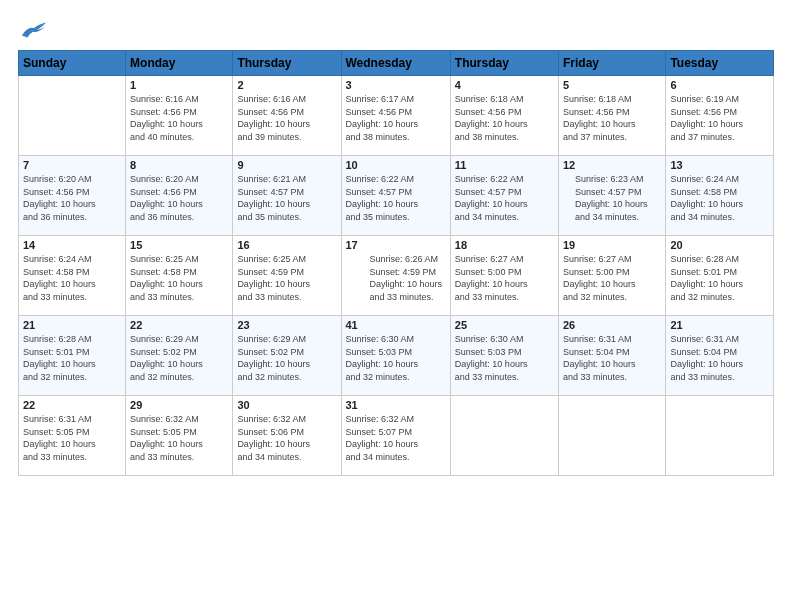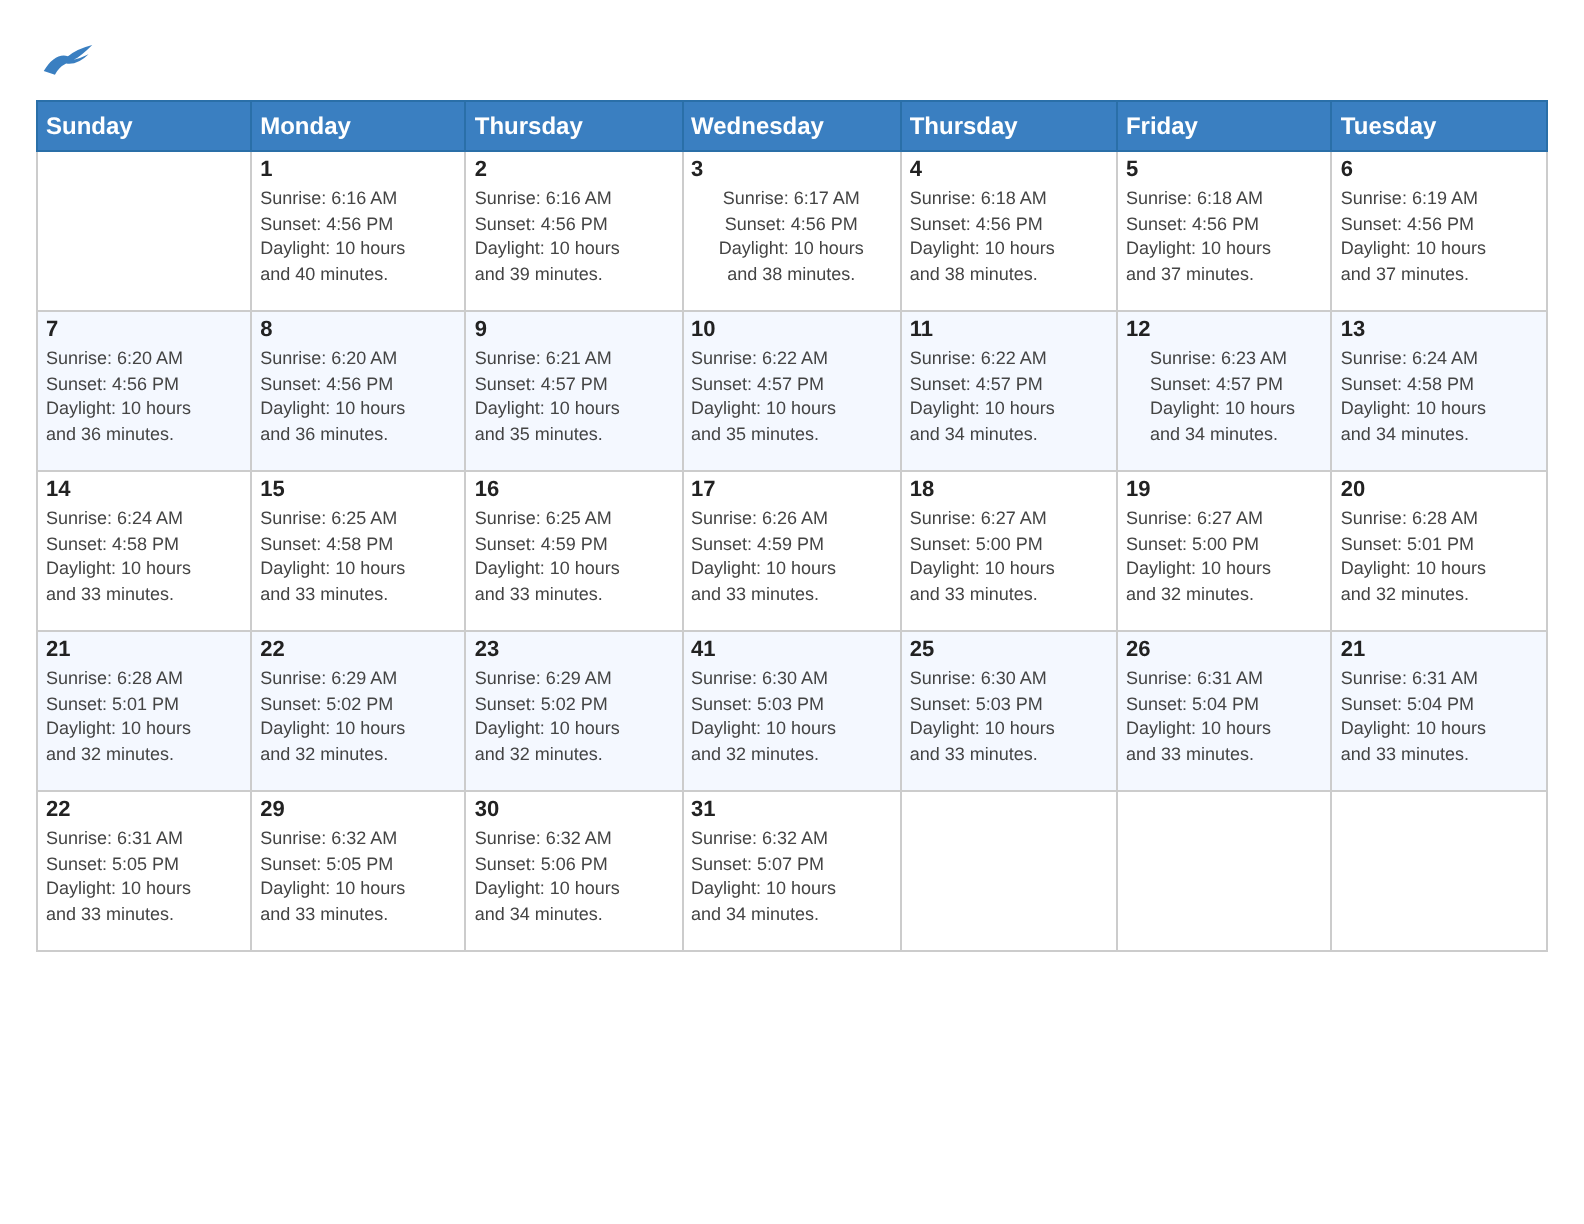--- a/index.html
+++ b/index.html
@@ -60,21 +60,21 @@
       font-size: 14px;
       color: #555;
     }
     .calendar {
       width: 100%;
       border-collapse: collapse;
       border: 1px solid #ccc;
     }
     .calendar th {
       background-color: #3a7fc1;
-      color: #ffffff;
+      color: #000000;
       font-size: 12px;
       font-weight: bold;
       padding: 5px 4px;
       text-align: left;
       border: 1px solid #2a6fa8;
     }
     .calendar td {
       border: 1px solid #ccc;
       vertical-align: top;
       padding: 3px 4px;
@@ -152,21 +152,21 @@
           </td>
           <td>
             <span class="day-num">2</span>
             <div class="day-info" style="white-space: pre-line;">Sunrise: 6:16 AM
 Sunset: 4:56 PM
 Daylight: 10 hours
 and 39 minutes.</div>
           </td>
           <td>
             <span class="day-num">3</span>
-            <div class="day-info" style="white-space: pre-line; text-align: center;">Sunrise: 6:17 AM
+            <div class="day-info" style="white-space: pre-line;">Sunrise: 6:17 AM
 Sunset: 4:56 PM
 Daylight: 10 hours
 and 38 minutes.</div>
           </td>
           <td>
             <span class="day-num">4</span>
             <div class="day-info" style="white-space: pre-line;">Sunrise: 6:18 AM
 Sunset: 4:56 PM
 Daylight: 10 hours
 and 38 minutes.</div>
@@ -254,21 +254,21 @@
           </td>
           <td>
             <span class="day-num">16</span>
             <div class="day-info" style="white-space: pre-line;">Sunrise: 6:25 AM
 Sunset: 4:59 PM
 Daylight: 10 hours
 and 33 minutes.</div>
           </td>
           <td>
             <span class="day-num">17</span>
-            <div class="day-info" style="white-space: pre-line;">Sunrise: 6:26 AM
+            <div class="day-info" style="white-space: pre-line; margin-left: 24px;">Sunrise: 6:26 AM
 Sunset: 4:59 PM
 Daylight: 10 hours
 and 33 minutes.</div>
           </td>
           <td>
             <span class="day-num">18</span>
             <div class="day-info" style="white-space: pre-line;">Sunrise: 6:27 AM
 Sunset: 5:00 PM
 Daylight: 10 hours
 and 33 minutes.</div>

